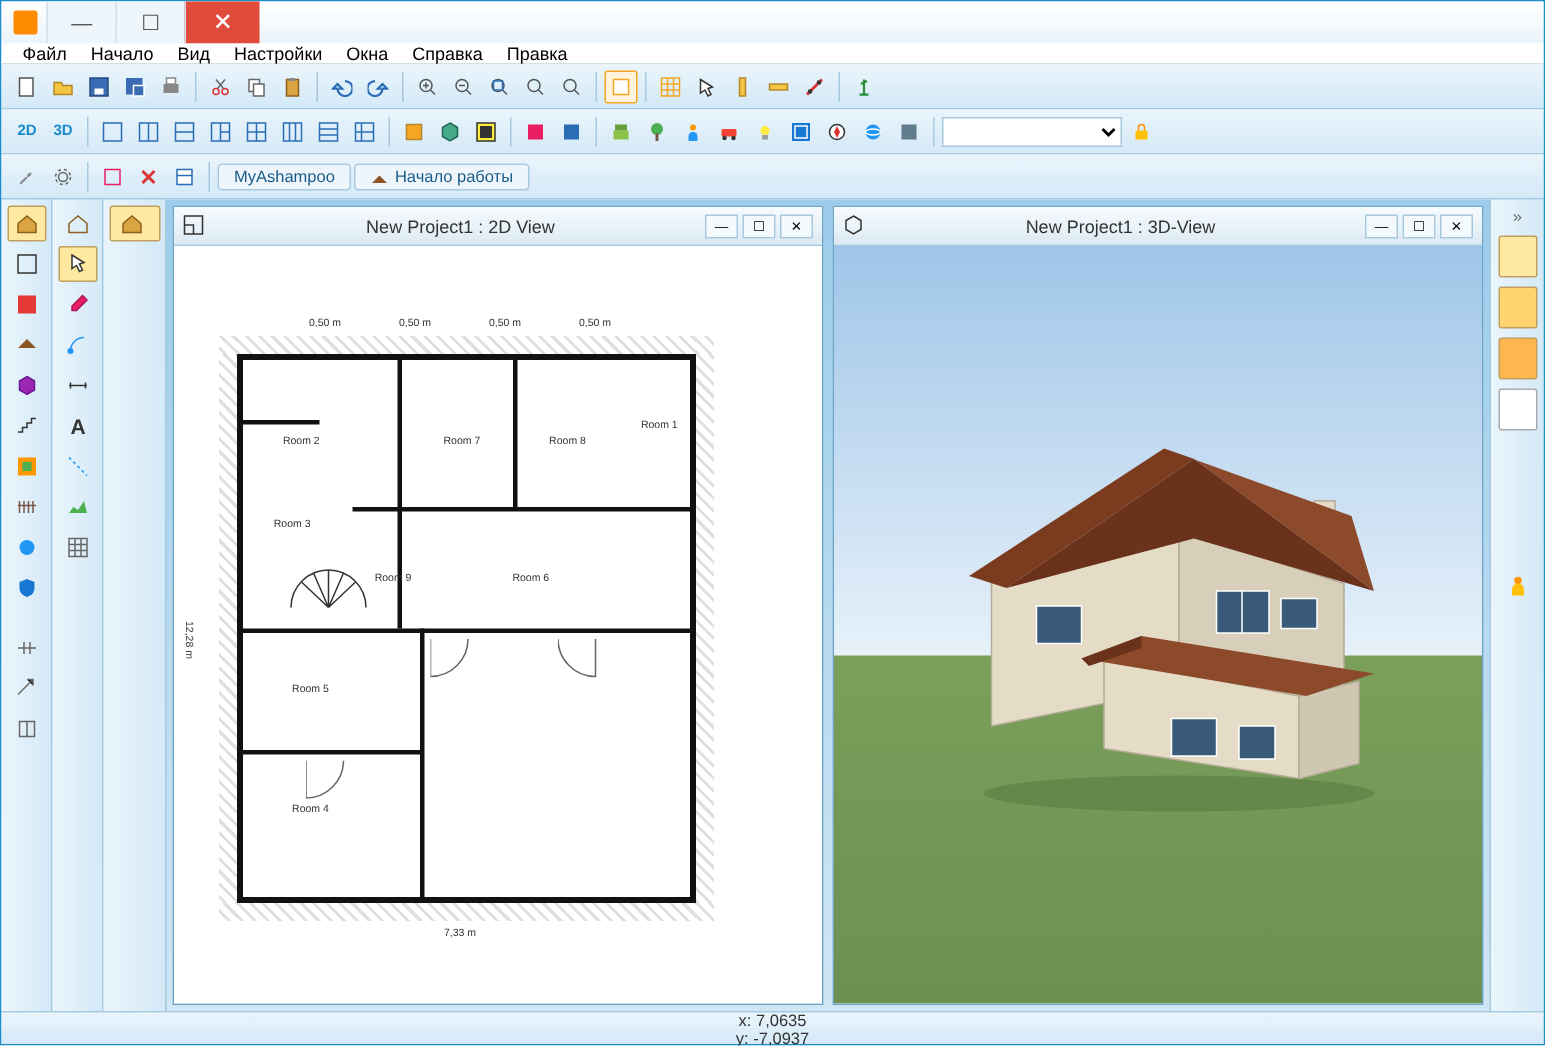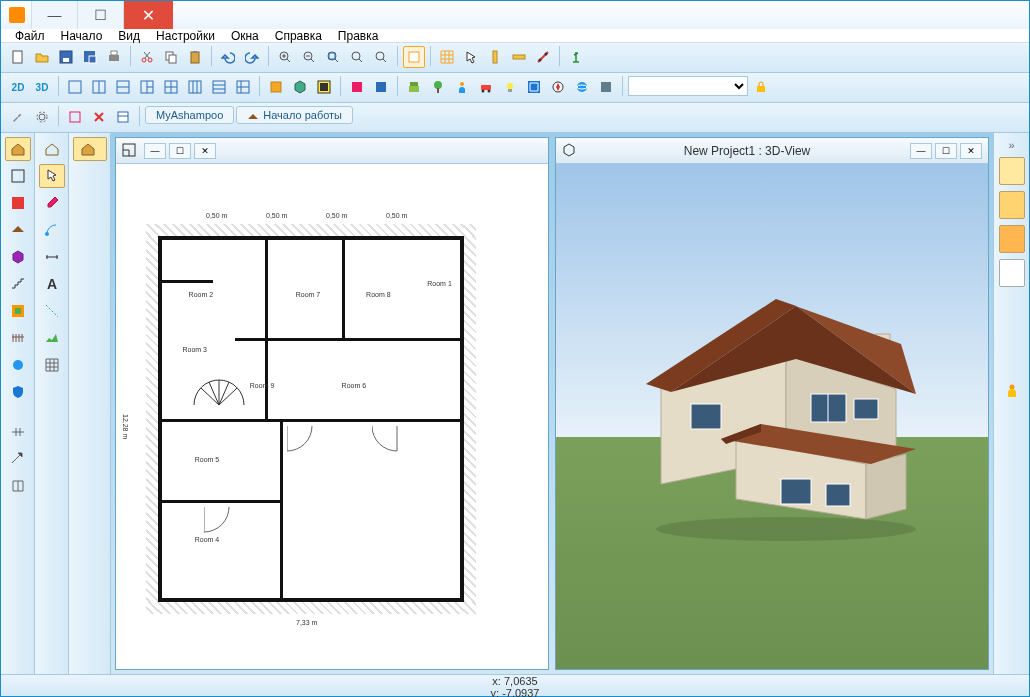--- a/index.html
+++ b/index.html
@@ -10,21 +10,21 @@
 .titlebar { height: 28px; background: linear-gradient(#fff, #eaf4fb); display: flex; align-items: center; padding-left: 8px; font-size: 12px; color: #333; }
 .titlebar .icon { width: 16px; height: 16px; margin-right: 6px; background: #ff8c00; border-radius: 2px; }
 .titlebar .title { flex: 1; }
 .winbtns { display: flex; height: 100%; }
 .winbtn { width: 46px; display: flex; align-items: center; justify-content: center; font-size: 14px; color: #555; cursor: default; border-left: 1px solid #d0e0ea; background:#eef6fb; }
 .winbtn.close { background: #e04b3c; color: #fff; width: 50px; font-size: 16px; }
 
 .menubar { height: 14px; background: #fff; display: flex; align-items: center; padding: 0 6px; font-size: 12px; border-bottom: 1px solid #d0e0ea; }
 .menubar span { padding: 3px 8px; cursor: default; }
 
-.toolbar { background: linear-gradient(#eaf5fc, #d4e9f7); border-bottom: 1px solid #a7c9df; padding: 3px 6px; display: flex; align-items: flex-start; flex-wrap: wrap; gap: 2px; min-height: 30px; }
+.toolbar { background: linear-gradient(#eaf5fc, #d4e9f7); border-bottom: 1px solid #a7c9df; padding: 3px 6px; display: flex; align-items: center; flex-wrap: wrap; gap: 2px; min-height: 30px; }
 .tbtn { width: 22px; height: 22px; border: 1px solid transparent; border-radius: 2px; display: flex; align-items: center; justify-content: center; font-size: 12px; cursor: default; }
 .tsep { width: 1px; height: 20px; background: #a7c9df; margin: 0 3px; }
 .badge2d,.badge3d { font-size: 10px; font-weight: bold; padding: 2px 4px; }
 .badge2d { color: #1a8cc9; } .badge3d { color: #1a8cc9; }
 .combo { width: 120px; height: 20px; background: #fff; border: 1px solid #a7c9df; font-size: 11px; }
 .linkbtn { padding: 2px 10px; background: #eef6fb; border: 1px solid #a7c9df; border-radius: 3px; font-size: 11px; color: #1a5c8a; display:flex; align-items:center; gap:4px; cursor:default; }
 
 .workspace { flex: 1; display: flex; background: linear-gradient(#9bccea,#cfe6f4); overflow: hidden; }
 
 .vstrip { width: 34px; background: linear-gradient(90deg,#eaf5fc,#d4e9f7); border-right: 1px solid #a7c9df; display: flex; flex-direction: column; align-items: center; padding: 4px 0; gap: 3px; }
@@ -538,20 +538,21 @@
     </div>
 
     <div class="views">
 
       <div class="viewport">
         <div class="vp-head">
           <svg class="icon" width="14" height="14">
               <rect x="1" y="1" width="12" height="12" fill="none" stroke="#333"></rect>
               <path d="M1 7h6v6" stroke="#333" fill="none"></path>
             </svg>
+          <div class="title">New Project1 : 2D View</div>
           <div class="wctrls">
             <div class="wctrl">—</div>
             <div class="wctrl">☐</div>
             <div class="wctrl">✕</div>
           </div>
         </div>
         <div class="vp-body">
           <div class="plan-bg">
             <div class="plan-outer">
               <div class="plan-inner">

